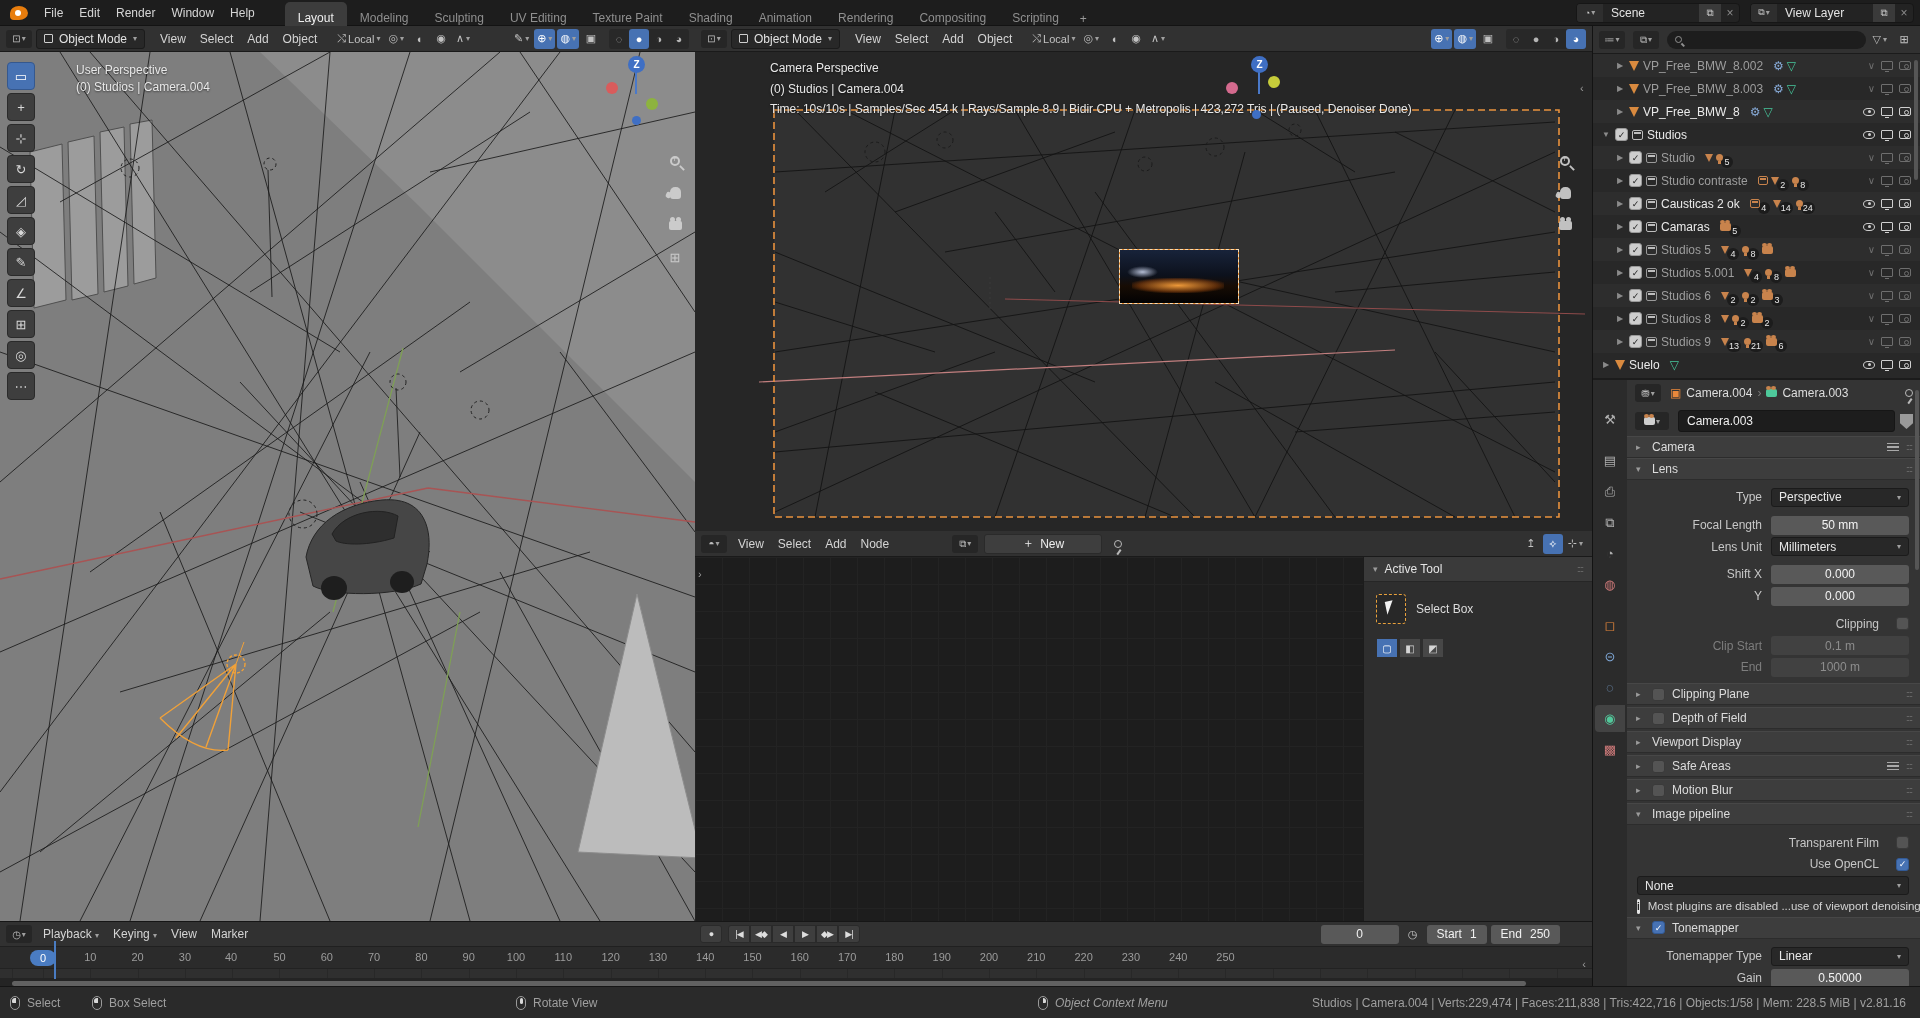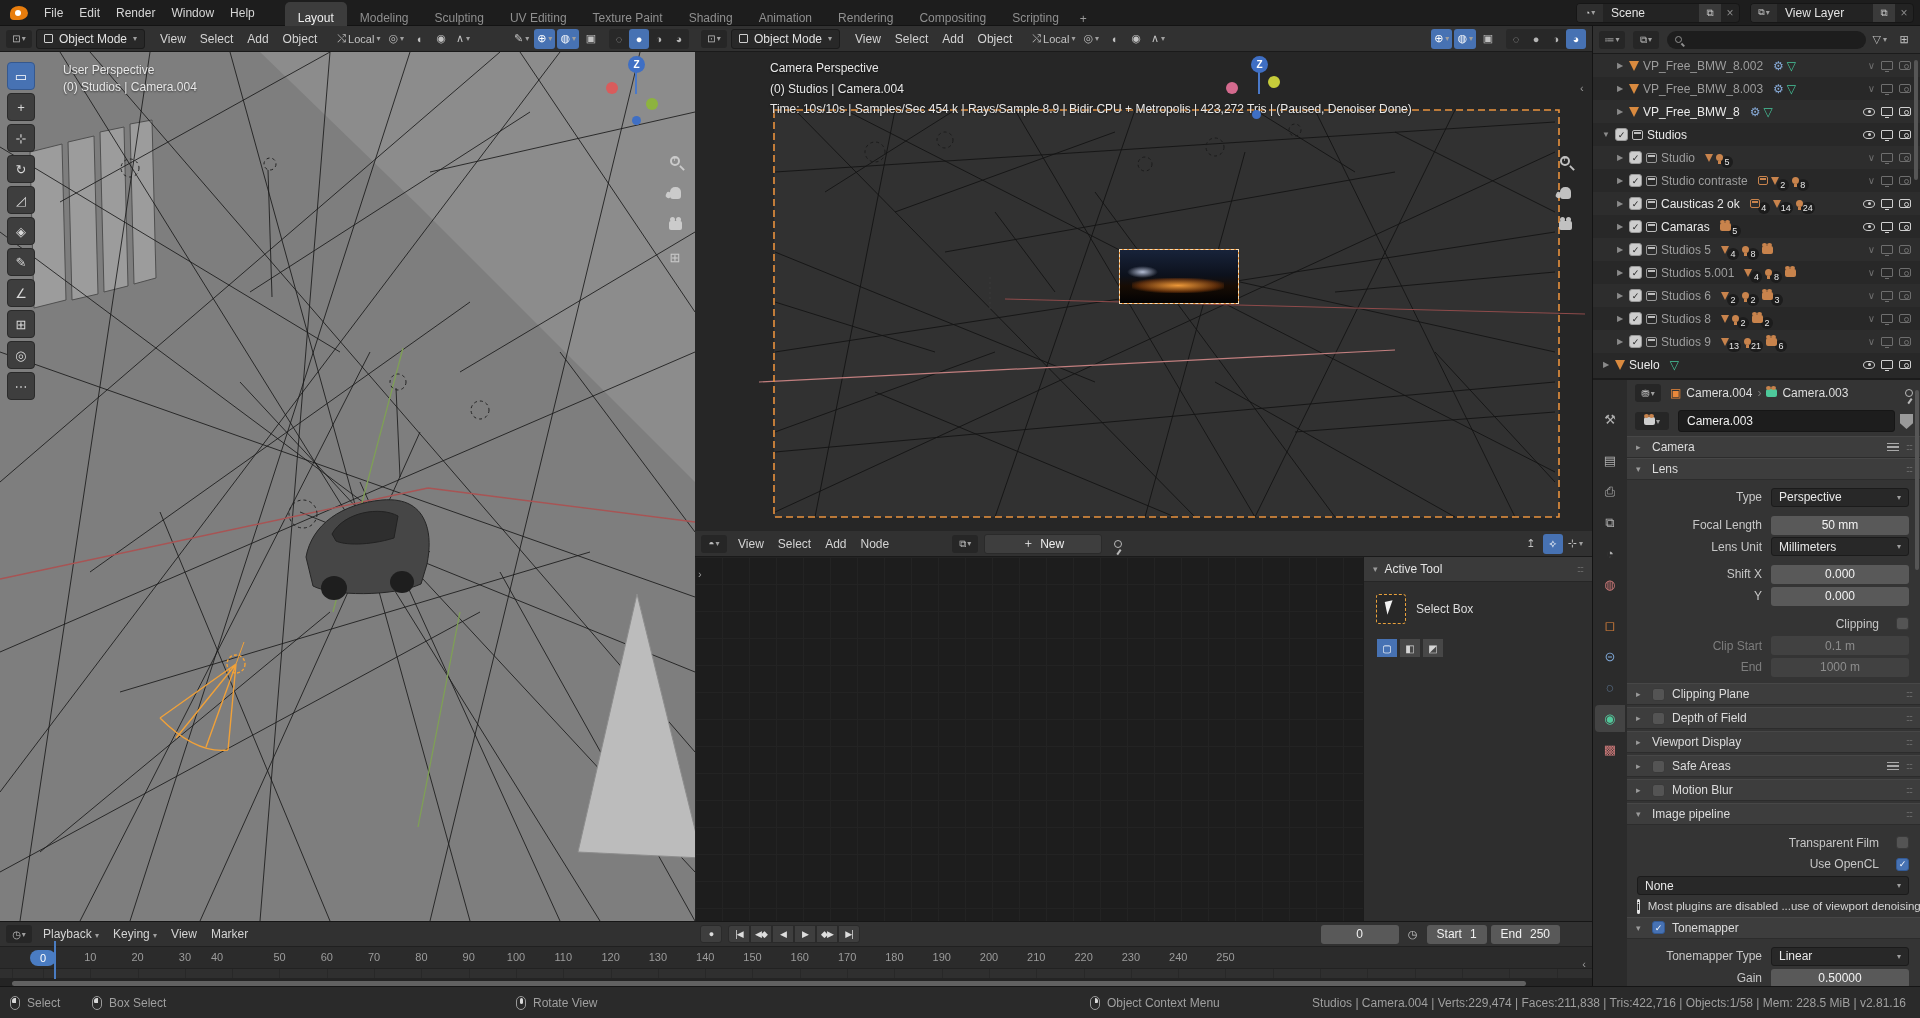--- a/index.html
+++ b/index.html
@@ -290,21 +290,21 @@
       <div class="tool">↻</div>
       <div class="tool">◿</div>
       <div class="tool">◈</div>
       <div class="tool">✎</div>
       <div class="tool">∠</div>
       <div class="tool">⊞</div>
       <div class="tool">◎</div>
       <div class="tool">⋯</div>
     </div>
 
-  <div class="vpoverlay" style="left:63px;top:62px">
+  <div class="vpoverlay" style="left:76px;top:62px">
     <div>User Perspective</div>
     <div>(0) Studios | Camera.004</div>
   </div>
 
   <div class="gizmo" style="left:602px;top:54px">
     <span class="gz-line" style="left:33px;top:18px;height:22px"></span>
     <span class="gz-ball" style="left:26px;top:2px">Z</span>
     <span class="gz-dot" style="left:4px;top:28px;width:12px;height:12px;background:#d95c5c"></span>
     <span class="gz-dot" style="left:44px;top:44px;width:12px;height:12px;background:#8db33e"></span>
     <span class="gz-dot" style="left:30px;top:62px;width:9px;height:9px;background:#3f6fc4"></span>
@@ -889,21 +889,21 @@
       <span class="tfield" style="margin-left:4px;margin-right:26px">
           <span>End</span>
           <span>250</span>
         </span>
     </div>
     <div id="tl-ruler">
       <span id="framepill">0</span>
     <span class="tick" style="left: 90.3px;">10</span>
         <span class="tick" style="left: 137.6px;">20</span>
         <span class="tick" style="left: 184.9px;">30</span>
-        <span class="tick" style="left: 217px; text-align: right;">40</span>
+        <span class="tick" style="left: 231px; text-align: right;">40</span>
         <span class="tick" style="left: 279.5px;">50</span>
         <span class="tick" style="left: 326.8px;">60</span>
         <span class="tick" style="left: 374.1px;">70</span>
         <span class="tick" style="left: 421.4px;">80</span>
         <span class="tick" style="left: 468.7px;">90</span>
         <span class="tick" style="left: 516px;">100</span>
         <span class="tick" style="left: 563.3px;">110</span>
         <span class="tick" style="left: 610.6px;">120</span>
         <span class="tick" style="left: 657.9px;">130</span>
         <span class="tick" style="left: 705.2px;">140</span>
@@ -936,21 +936,21 @@
         </span><span class="hint" style="left: 92px;">
           <span class="mouse mb-left">
             <i></i>
           </span>
           <span>Box Select</span>
         </span><span class="hint" style="left: 516px;">
           <span class="mouse mb-mid">
             <i></i>
           </span>
           <span>Rotate View</span>
-        </span><span class="hint" style="left: 1090px;">
+        </span><span class="hint" style="left: 1038px; font-style: italic;">
           <span class="mouse mb-right">
             <i></i>
           </span>
           <span>Object Context Menu</span>
         </span></span>
     <span id="stats">Studios | Camera.004 | Verts:229,474 | Faces:211,838 | Tris:422,716 | Objects:1/58 | Mem: 228.5 MiB | v2.81.16</span>
   </div>
 
 </div>
 

